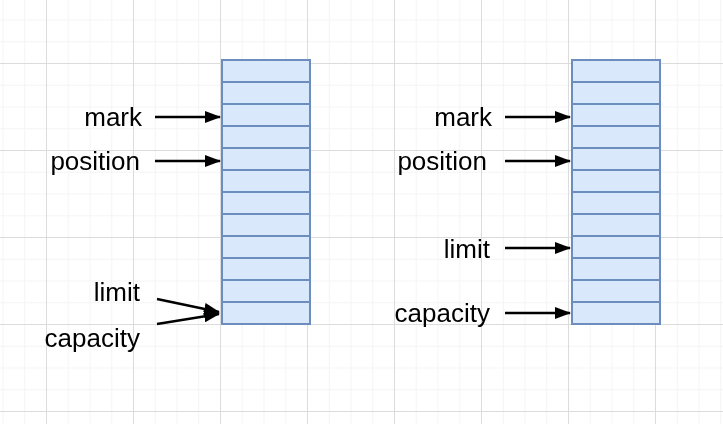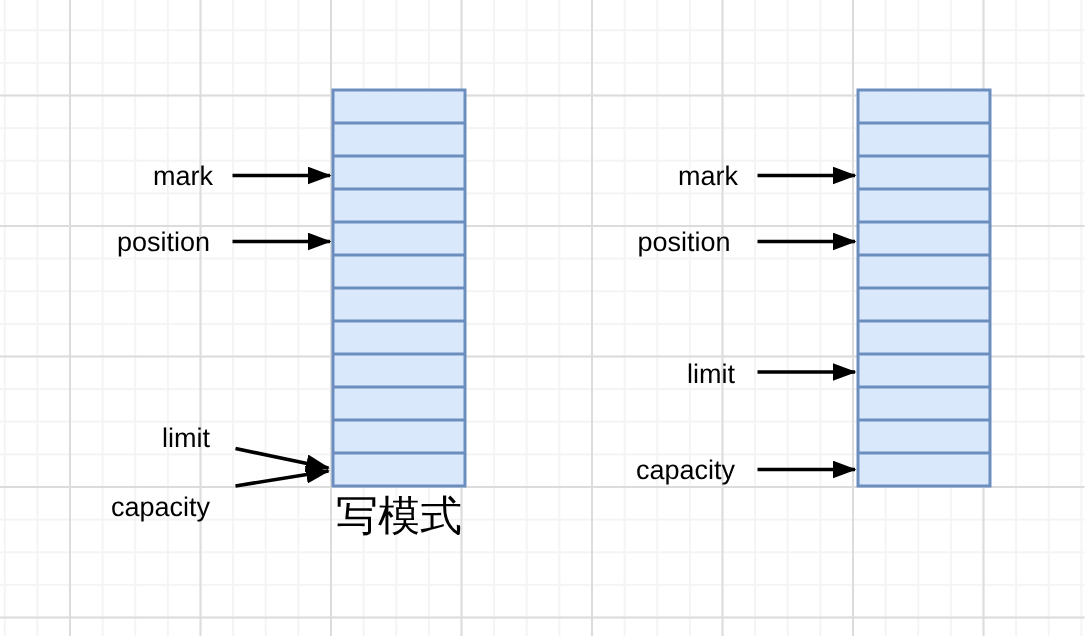--- a/index.html
+++ b/index.html
@@ -49,21 +49,21 @@
     font-size: 28px;
     line-height: 1.1;
     white-space: nowrap;
   }
   #caption-write { left: 221px; }
   #caption-read  { left: 571px; }
 
   .ptr-label {
     position: absolute;
     transform: translateY(-50%);
-    font-size: 18px;
+    font-size: 26px;
     line-height: 1;
     white-space: nowrap;
   }
   #lbl-w-mark     { right: 581px; top: 117px; }
   #lbl-w-position { right: 583px; top: 161px; }
   #lbl-w-limit    { right: 583px; top: 292px; }
   #lbl-w-capacity { right: 583px; top: 338px; }
   #lbl-r-mark     { right: 231px; top: 117px; }
   #lbl-r-position { right: 236px; top: 161px; }
   #lbl-r-limit    { right: 233px; top: 249px; }
@@ -101,21 +101,20 @@
       <div class="cell"></div>
       <div class="cell"></div>
       <div class="cell"></div>
       <div class="cell"></div>
       <div class="cell"></div>
       <div class="cell"></div>
       <div class="cell"></div>
       <div class="cell"></div>
     </div>
 
-  <div id="caption-write" class="caption">写模式</div>
 
 
   <span id="lbl-w-mark" class="ptr-label">mark</span>
   <span id="lbl-w-position" class="ptr-label">position</span>
   <span id="lbl-w-limit" class="ptr-label">limit</span>
   <span id="lbl-w-capacity" class="ptr-label">capacity</span>
 
   <span id="lbl-r-mark" class="ptr-label">mark</span>
   <span id="lbl-r-position" class="ptr-label">position</span>
   <span id="lbl-r-limit" class="ptr-label">limit</span>

